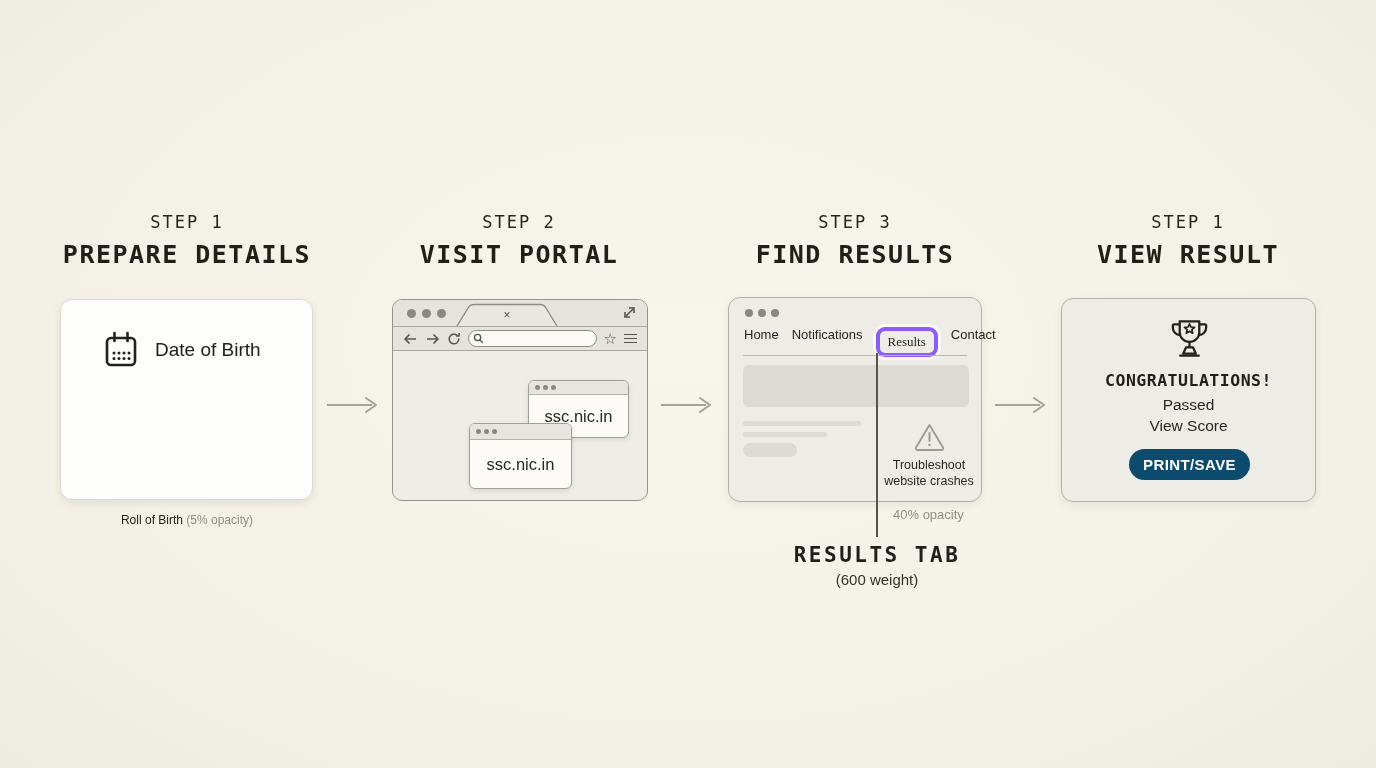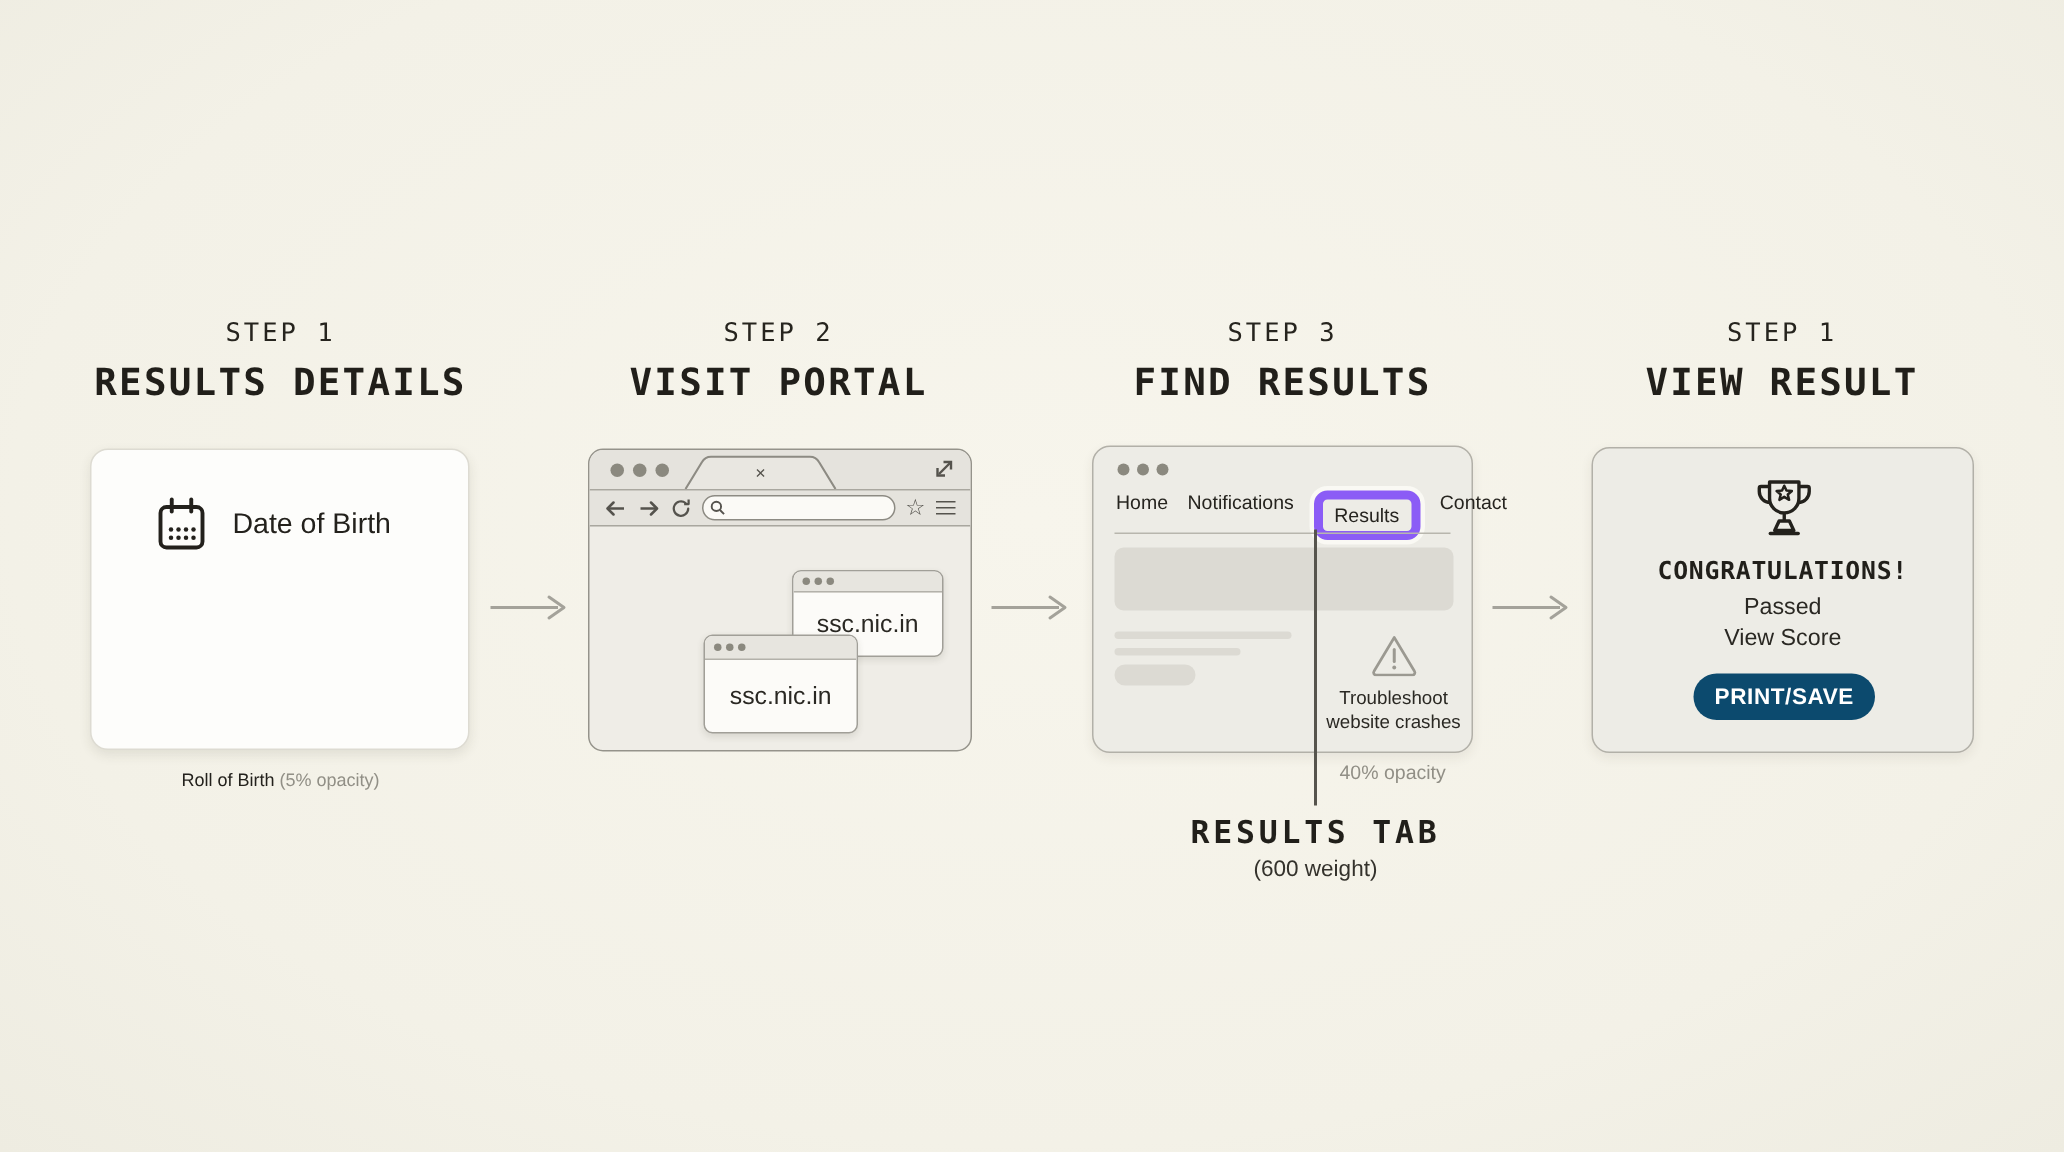--- a/index.html
+++ b/index.html
@@ -67,22 +67,22 @@
   .miniwin{position:absolute;border:1.3px solid #a19f98;border-radius:6px;background:#fcfbf8;
            box-shadow:0 2px 5px rgba(60,55,40,.12);overflow:hidden;box-sizing:border-box;}
   .miniwin .mw-bar{background:#e7e5df;border-bottom:1px solid #b3b1aa;
                    display:flex;align-items:center;gap:3px;padding:0 6px;}
   .miniwin .mw-body{display:flex;align-items:center;justify-content:center;
                     font-size:16.5px;color:#2a2823;}
 
   
   .nav{display:flex;align-items:flex-start;gap:13px;font-size:13px;color:#26241f;}
   .navitem{cursor:default;}
-  .nav-active{border:6px solid #8b5cf6;border-radius:9px;padding:3px 8px;
-              box-shadow:0 0 0 3px rgba(252,251,246,.85);background:#edece6;}
+  .nav-active{border:4px solid #8b5cf6;border-radius:9px;padding:3px 8px;
+              box-shadow:0 0 0 3px rgba(252,251,246,.85);background:#edece6;font-family:Liberation Serif, serif;}
   .hr{height:1px;background:#b8b6ad;}
   .ph{background:#dcdad3;border-radius:6px;}
   .warn-label{font-size:12.5px;line-height:15.5px;color:#2a2823;text-align:center;}
   .vline{width:1.6px;background:#56544d;}
   .muted-note{font-size:13px;color:#918f86;}
   .callout-title{font-size:21px;font-weight:700;letter-spacing:2.5px;color:#211f1a;}
   .callout-sub{font-size:15px;color:#34322c;}
 
   
   .congrats{font-size:16.5px;font-weight:700;letter-spacing:.5px;color:#211f1a;}
@@ -94,21 +94,21 @@
     font-size:15px;font-weight:700;letter-spacing:.4px;cursor:pointer;
   }
   svg{display:block;}
 </style>
 </head>
 <body>
 
 <div id="canvas">
 
   <div class="abs col center kicker mono" style="left:27px;top:212px;">STEP 1</div>
-  <div class="abs col center title  mono" style="left:27px;top:240px;">RESULTS DETAILS</div>
+  <div class="abs col center title  mono" style="left:27px;top:240px;">PREPARE DETAILS</div>
 
   <div class="abs col center kicker mono" style="left:359px;top:212px;">STEP 2</div>
   <div class="abs col center title  mono" style="left:359px;top:240px;">VISIT PORTAL</div>
 
   <div class="abs col center kicker mono" style="left:695px;top:212px;">STEP 3</div>
   <div class="abs col center title  mono" style="left:695px;top:240px;">FIND RESULTS</div>
 
   <div class="abs col center kicker mono" style="left:1028px;top:212px;">STEP 1</div>
   <div class="abs col center title  mono" style="left:1028px;top:240px;">VIEW RESULT</div>
 

